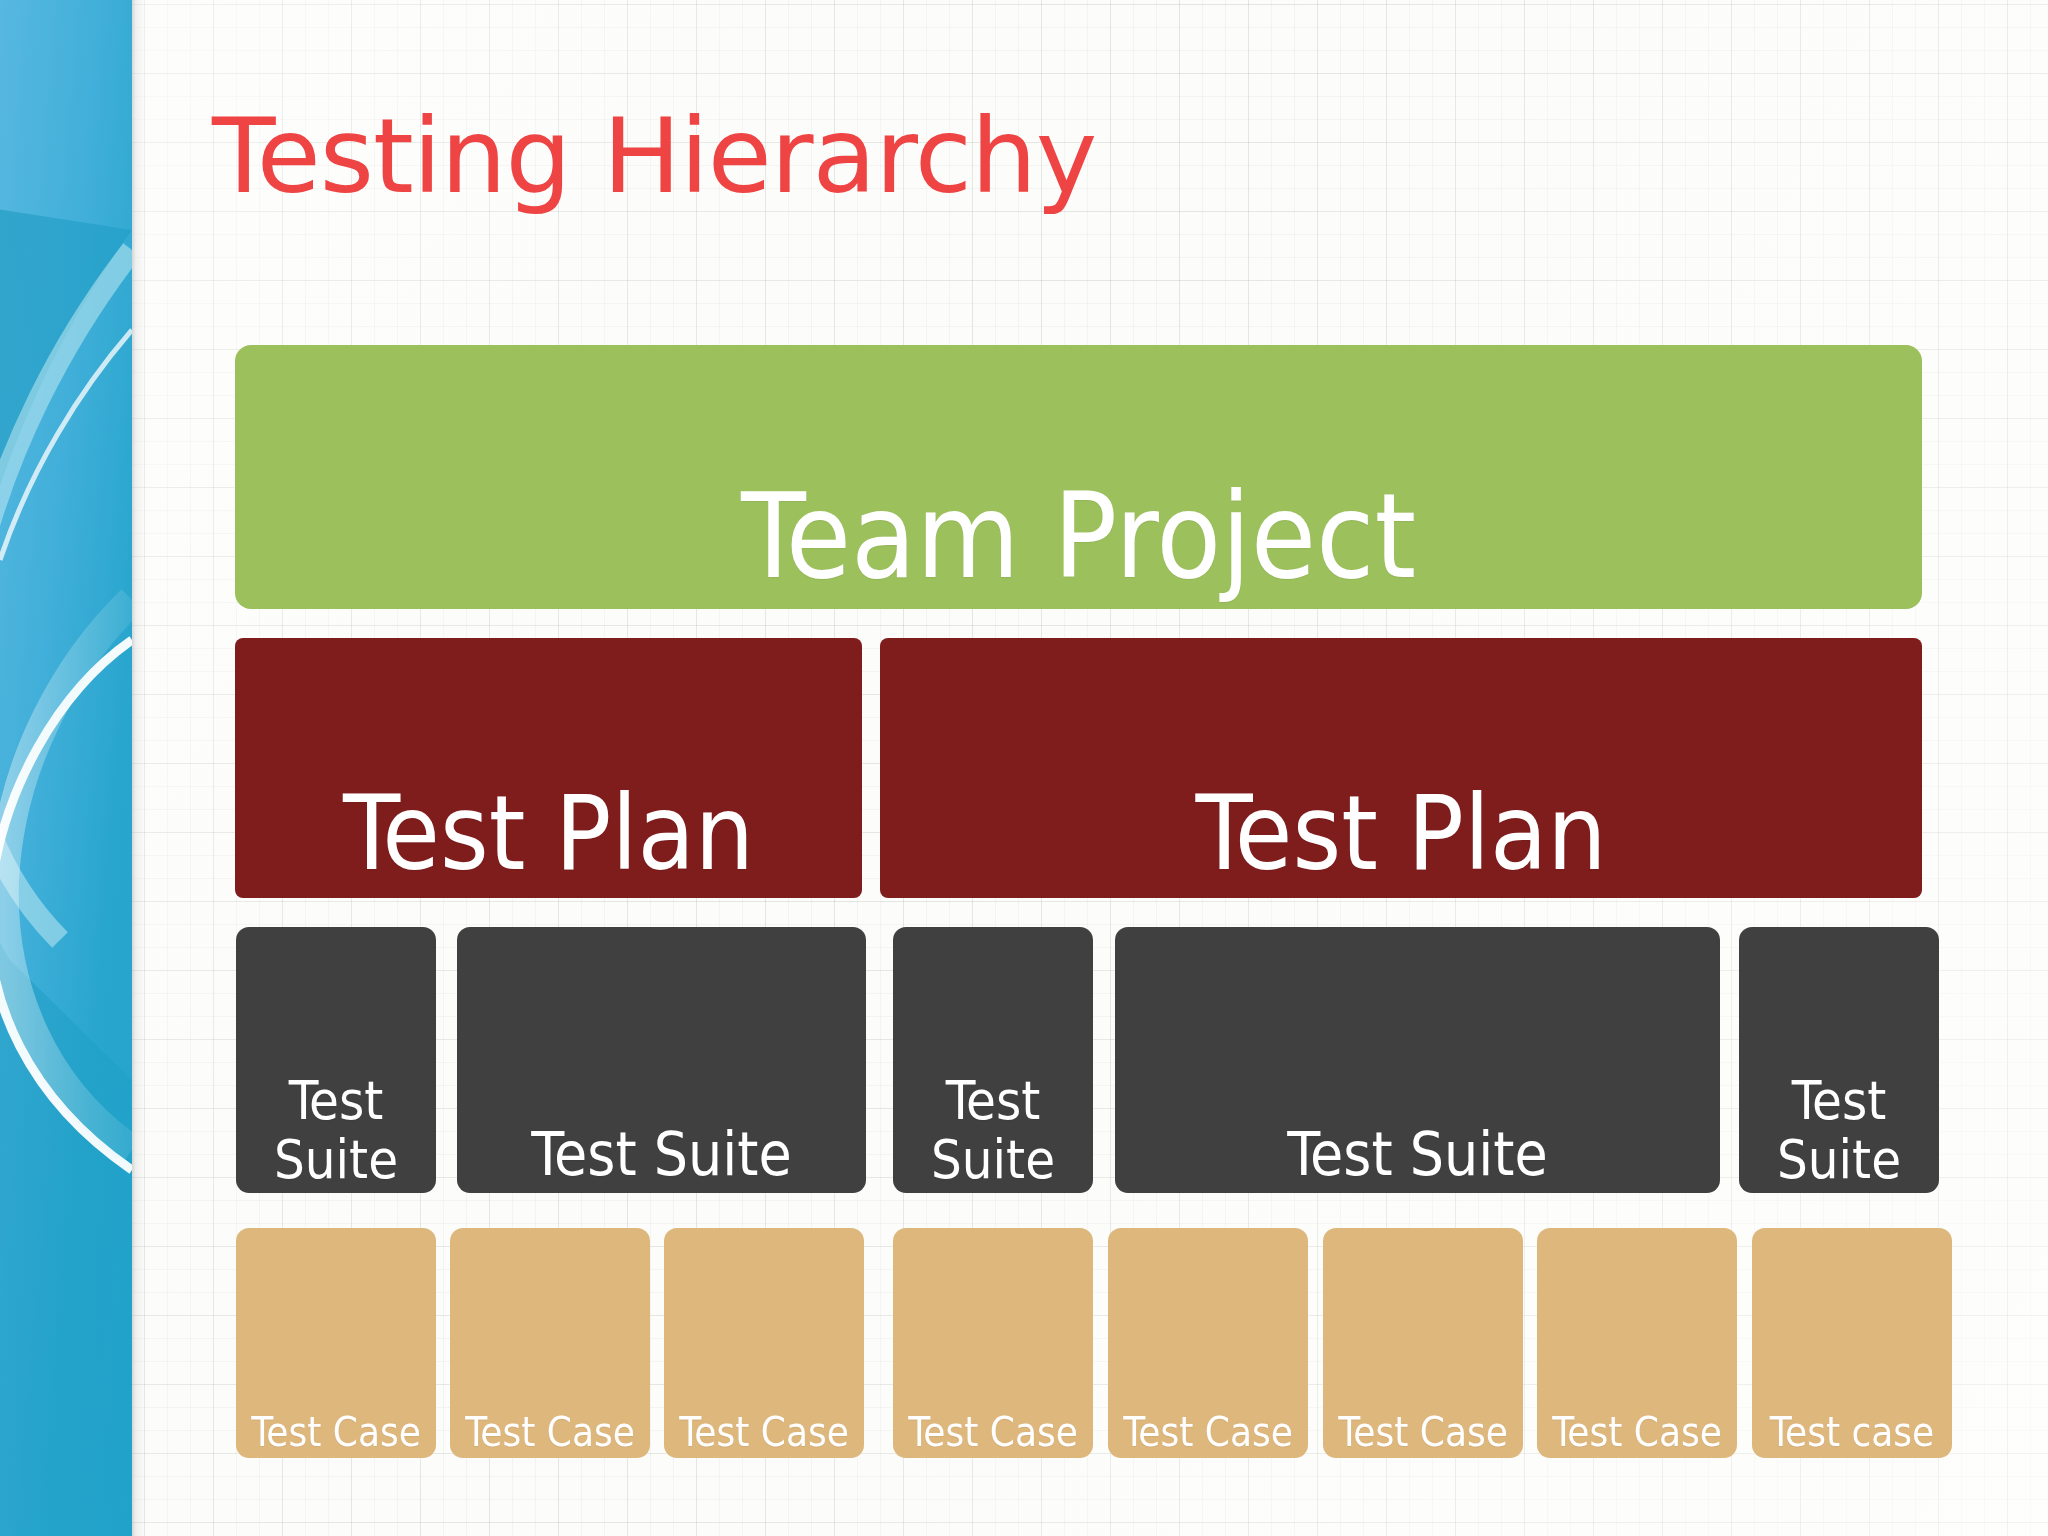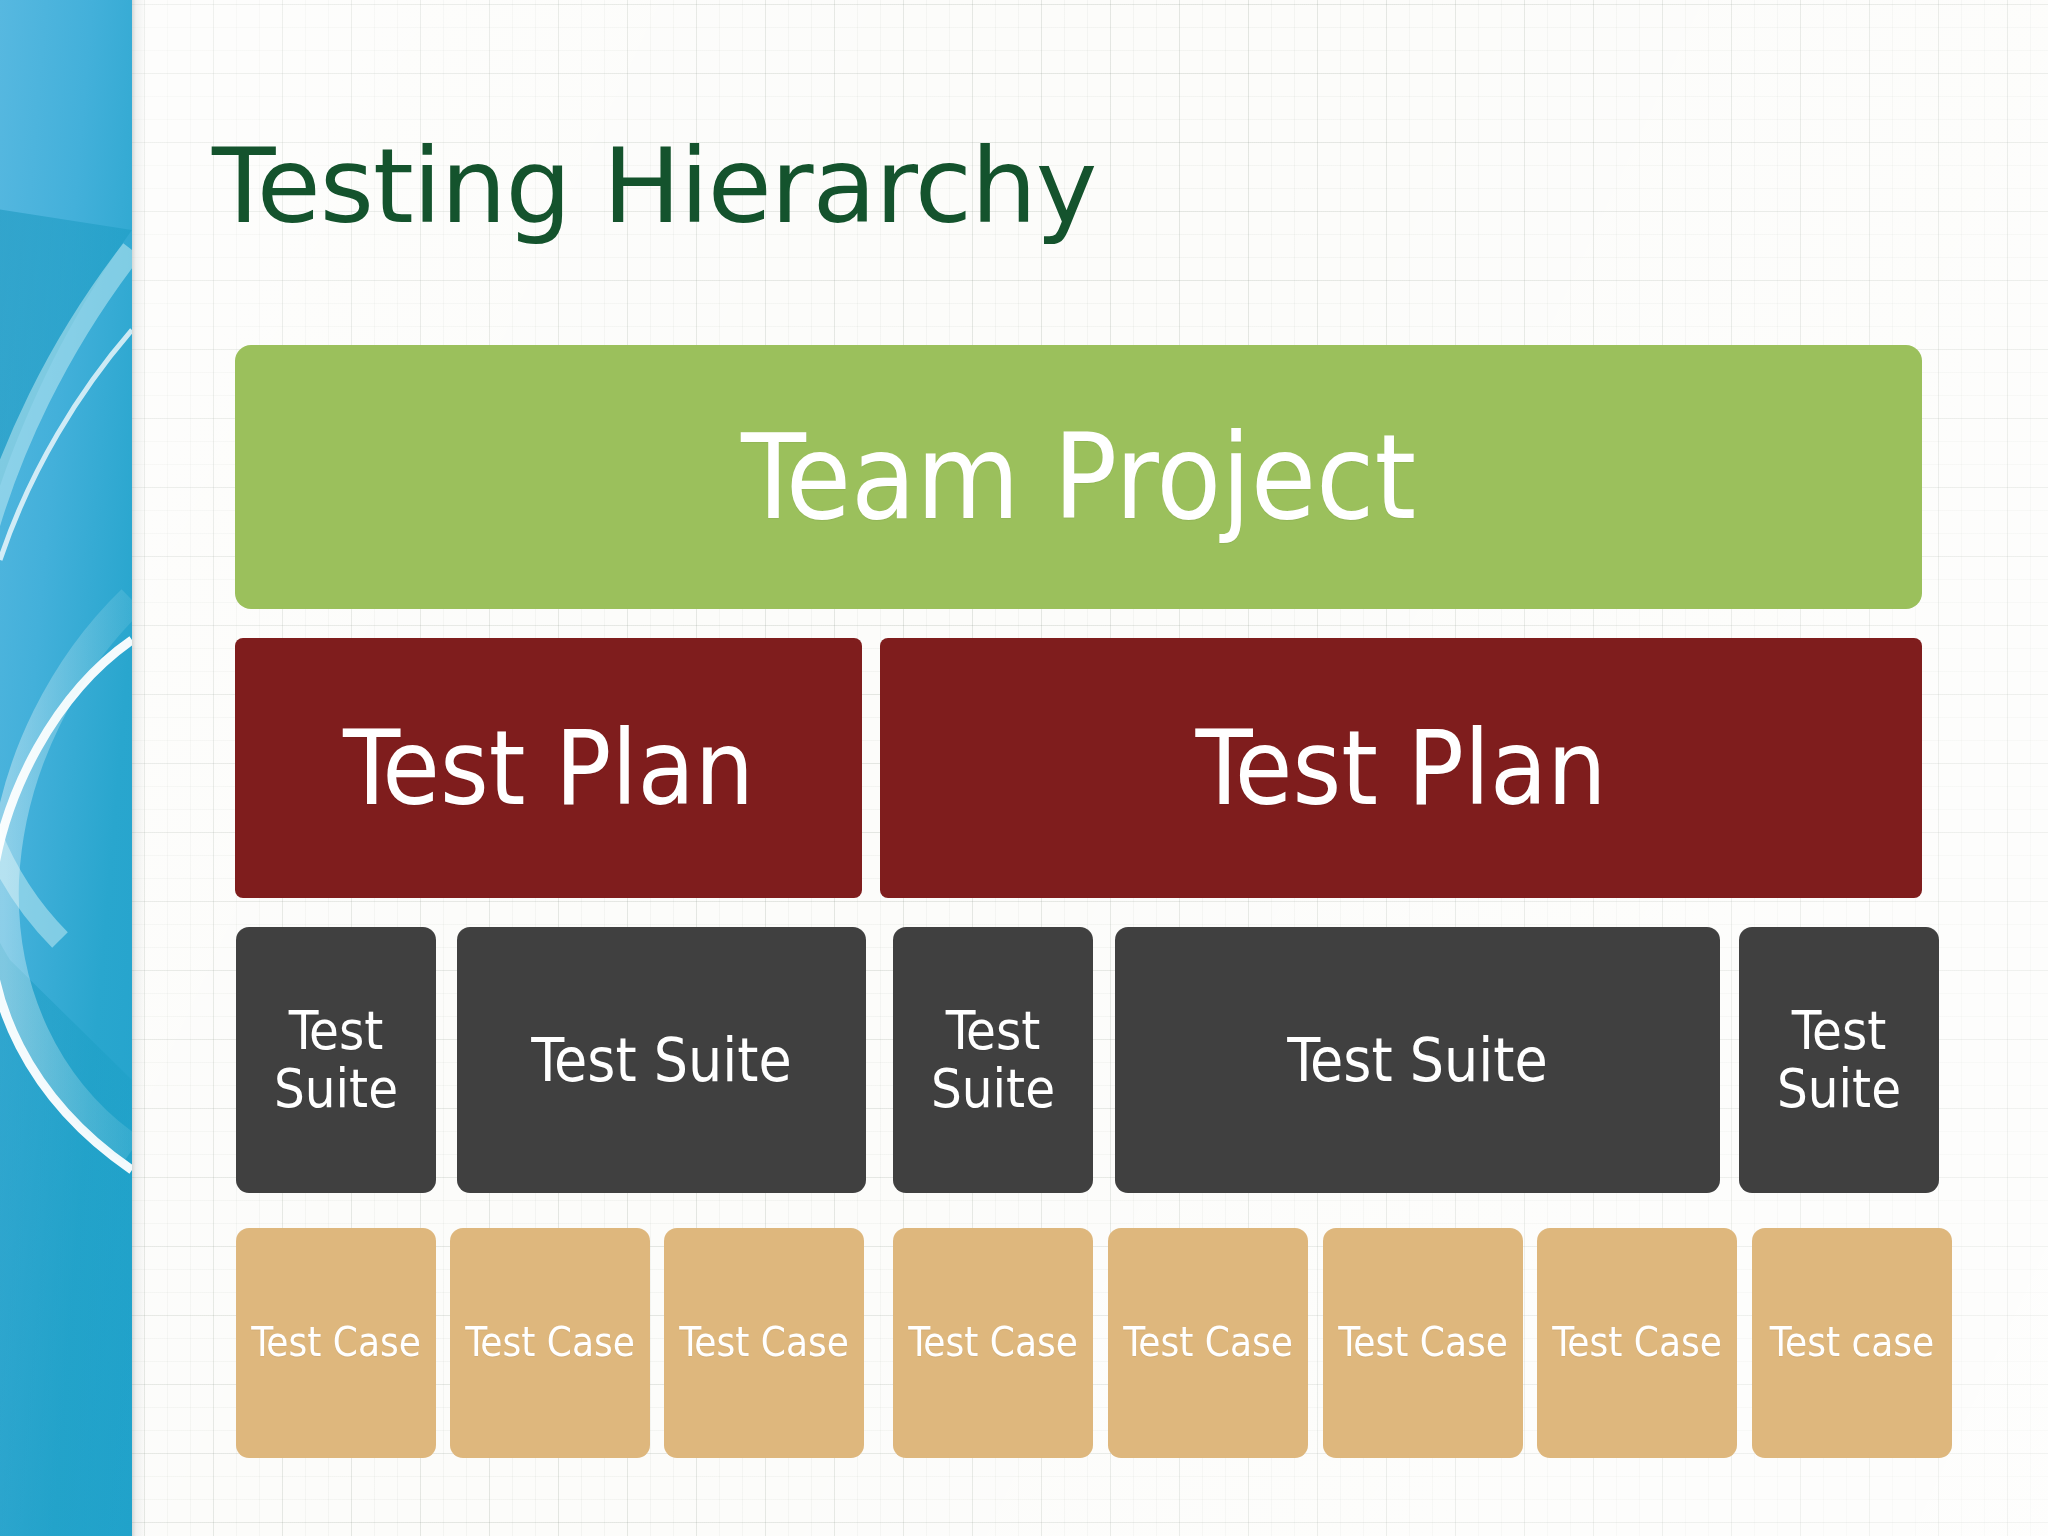--- a/index.html
+++ b/index.html
@@ -69,35 +69,35 @@
     background: linear-gradient(to right,
         rgba(120,130,130,0.30) 0%,
         rgba(170,175,175,0.16) 28%,
         rgba(255,255,255,0.00) 100%);
   }
 
   
   #page-title {
     position: absolute;
     left: 212px;
-    top: 132px;
+    top: 102px;
     font-size: 104px;
     line-height: 1.05;
-    color: #14532d;
+    color: #ef4444;
     font-family: "DejaVu Sans", sans-serif;
     font-weight: 400;
     letter-spacing: -1px;
     white-space: nowrap;
   }
 
   
   .node {
     position: absolute;
     display: flex;
-    align-items: center;
+    align-items: flex-end;
     justify-content: center;
     text-align: center;
     color: #ffffff;
     font-family: "DejaVu Sans Condensed", "Liberation Sans Narrow", "Liberation Sans", sans-serif;
     font-weight: 400;
     box-sizing: border-box;
     padding: 4px 4px;
     border-radius: 14px;
     overflow: hidden;
     text-shadow: 0 1px 1px rgba(0,0,0,0.06);

